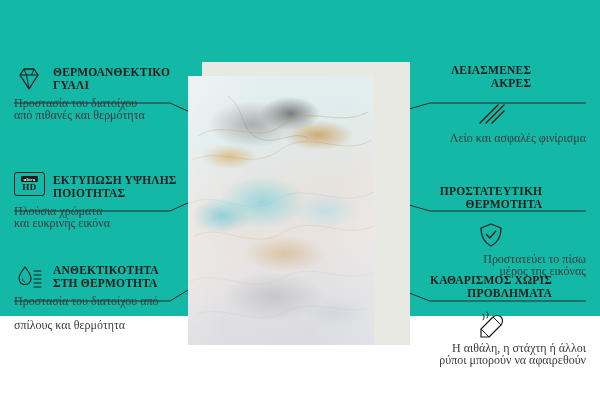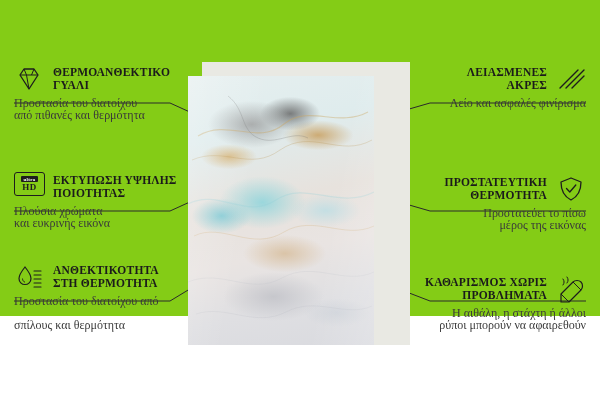--- a/index.html
+++ b/index.html
@@ -10,21 +10,21 @@
     width: 600px;
     height: 400px;
     background: #ffffff;
     font-family: "Liberation Serif", serif;
     overflow: hidden;
   }
   #stage {
     position: relative;
     width: 600px;
     height: 316px;
-    background: #84cc16;
+    background: #14b8a6;
   }
   
   .product-area {
     position: absolute;
     left: 188px;
     top: 62px;
     width: 224px;
     height: 285px;
   }
   .panel-shadow {
@@ -89,21 +89,21 @@
     line-height: 11.5px;
     margin-top: 4px;
   }
   .left .ftitle, .left .fdesc { text-align: left; }
   .right .ftitle, .right .fdesc { text-align: right; }
   .head {
     display: flex;
     align-items: center;
     gap: 9px;
   }
-  .right .head { justify-content: flex-end; }
+  .right .head { justify-content: flex-end; flex-direction: column; }
   .icon-box {
     width: 30px;
     height: 30px;
     flex: 0 0 30px;
     position: relative;
   }
   
   #connectors {
     position: absolute;
     left: 0;
@@ -242,21 +242,21 @@
       <div class="icon-box">
         <svg viewBox="0 0 30 30" width="30" height="30">
           <path d="M4 24 L22 6 M10 24 L28 6 M16 24 L28 12" fill="none" stroke="#1d1d1d" stroke-width="1.4" stroke-linecap="round"></path>
         </svg>
       </div>
     </div>
     <div class="fdesc">Λείο και ασφαλές φινίρισμα</div>
     <div class="fdesc" style="margin-top:0;"></div>
   </div>
 
-  <div class="feature right" style="left:396px; top:174px;">
+  <div class="feature right" style="left:396px; top:185px;">
     <div class="head">
       <div>
         <div class="ftitle">ΠΡΟΣΤΑΤΕΥΤΙΚΗ</div>
         <div class="ftitle">ΘΕΡΜΟΤΗΤΑ</div>
       </div>
       <div class="icon-box">
         <svg viewBox="0 0 30 30" width="30" height="30">
           <path d="M15 4 L25 8 C25 17 21 23 15 26 C9 23 5 17 5 8 Z" fill="none" stroke="#1d1d1d" stroke-width="1.3" stroke-linejoin="round"></path>
           <path d="M10.5 14.5 L13.8 18 L19.8 11" fill="none" stroke="#1d1d1d" stroke-width="1.3" stroke-linecap="round" stroke-linejoin="round"></path>
         </svg>

